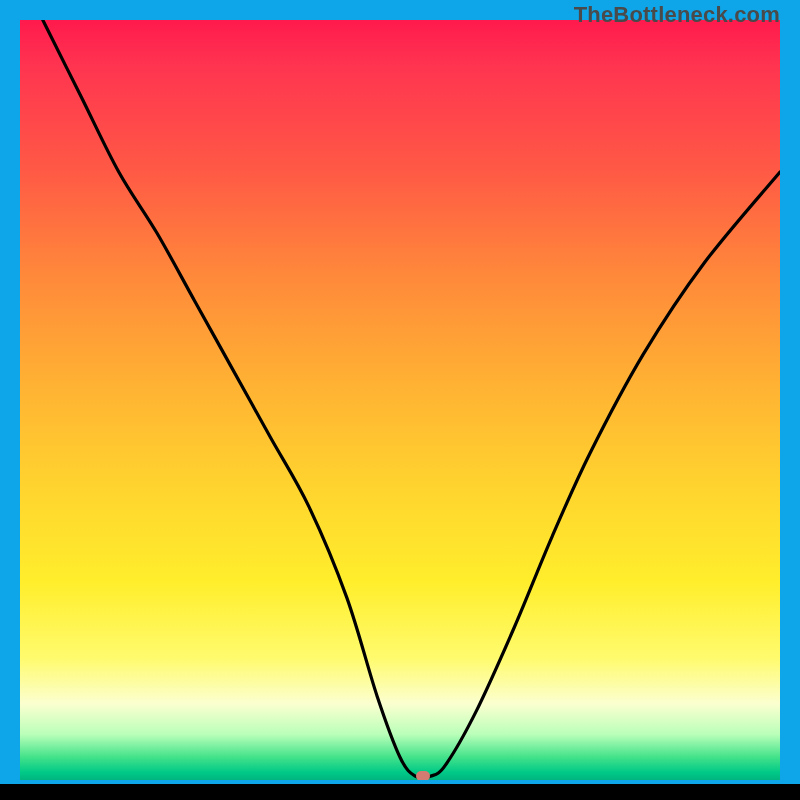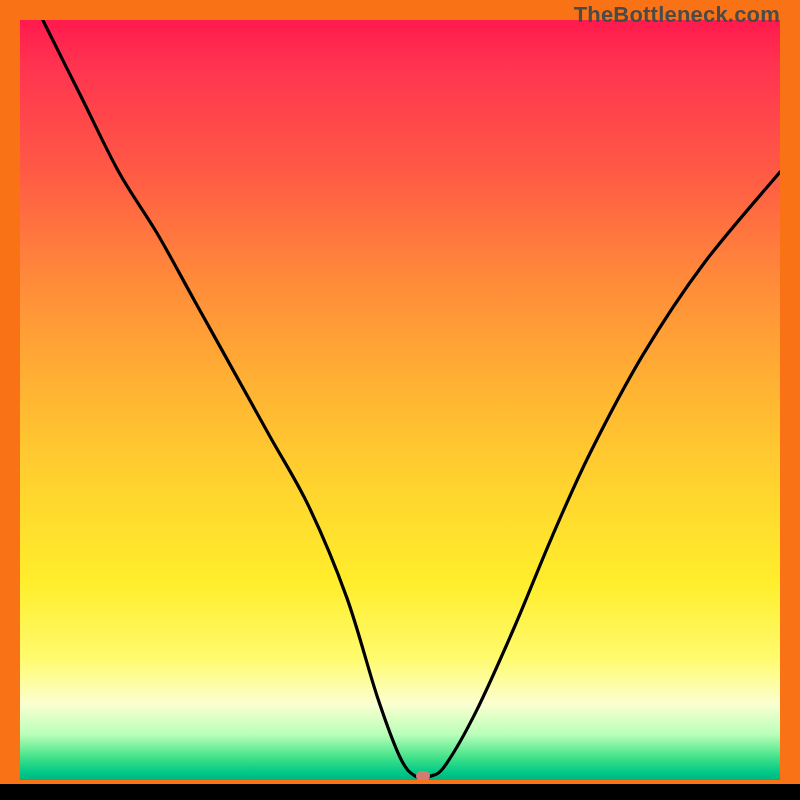--- a/index.html
+++ b/index.html
@@ -8,21 +8,21 @@
     width: 800px;
     height: 800px;
     background: #000;
     overflow: hidden;
     font-family: Arial, Helvetica, sans-serif;
   }
   .frame {
     position: relative;
     width: 800px;
     height: 784px;
-    background: #f97316;
+    background: #0ea5e9;
   }
   .watermark {
     position: absolute;
     top: 2px;
     right: 20px;
     font-size: 22px;
     font-weight: 600;
     color: #4a4a4a;
     letter-spacing: 0.2px;
     z-index: 10;

